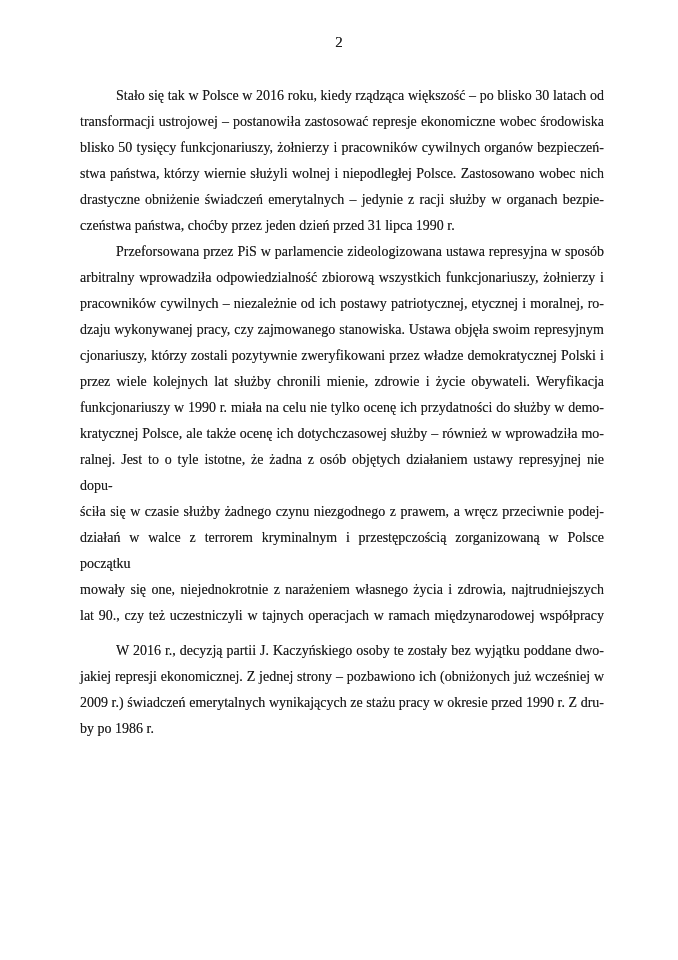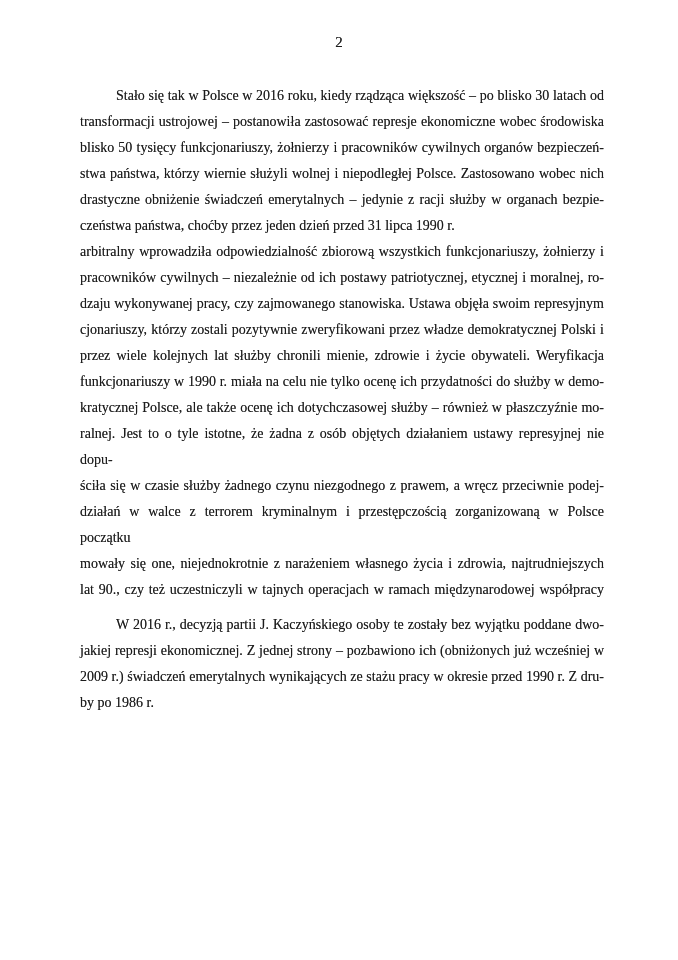--- a/index.html
+++ b/index.html
@@ -56,27 +56,28 @@
   <div class="doc-body">
     <div class="paragraph">
         <div class="line first">Stało się tak w Polsce w 2016 roku, kiedy rządząca większość – po blisko 30 latach od</div>
         <div class="line">transformacji ustrojowej – postanowiła zastosować represje ekonomiczne wobec środowiska</div>
         <div class="line">blisko 50 tysięcy funkcjonariuszy, żołnierzy i pracowników cywilnych organów bezpieczeń-</div>
         <div class="line">stwa państwa, którzy wiernie służyli wolnej i niepodległej Polsce. Zastosowano wobec nich</div>
         <div class="line">drastyczne obniżenie świadczeń emerytalnych – jedynie z racji służby w organach bezpie-</div>
         <div class="line last">czeństwa państwa, choćby przez jeden dzień przed 31 lipca 1990 r.</div>
       </div>
     <div class="paragraph">
+        <div class="line first">Przeforsowana przez PiS w parlamencie zideologizowana ustawa represyjna w sposób</div>
         <div class="line">arbitralny wprowadziła odpowiedzialność zbiorową wszystkich funkcjonariuszy, żołnierzy i</div>
         <div class="line">pracowników cywilnych – niezależnie od ich postawy patriotycznej, etycznej i moralnej, ro-</div>
         <div class="line">dzaju wykonywanej pracy, czy zajmowanego stanowiska. Ustawa objęła swoim represyjnym</div>
         <div class="line">cjonariuszy, którzy zostali pozytywnie zweryfikowani przez władze demokratycznej Polski i</div>
         <div class="line">przez wiele kolejnych lat służby chronili mienie, zdrowie i życie obywateli. Weryfikacja</div>
         <div class="line">funkcjonariuszy w 1990 r. miała na celu nie tylko ocenę ich przydatności do służby w demo-</div>
-        <div class="line">kratycznej Polsce, ale także ocenę ich dotychczasowej służby – również w płaszczyźnie mo-</div>
+        <div class="line">kratycznej Polsce, ale także ocenę ich dotychczasowej służby – również w wprowadziła mo-</div>
         <div class="line">ralnej. Jest to o tyle istotne, że żadna z osób objętych działaniem ustawy represyjnej nie dopu-</div>
         <div class="line">ściła się w czasie służby żadnego czynu niezgodnego z prawem, a wręcz przeciwnie podej-</div>
         <div class="line">działań w walce z terrorem kryminalnym i przestępczością zorganizowaną w Polsce początku</div>
         <div class="line">mowały się one, niejednokrotnie z narażeniem własnego życia i zdrowia, najtrudniejszych</div>
         <div class="line">lat 90., czy też uczestniczyli w tajnych operacjach w ramach międzynarodowej współpracy</div>
       </div>
     <div class="paragraph extra-space">
         <div class="line first">W 2016 r., decyzją partii J. Kaczyńskiego osoby te zostały bez wyjątku poddane dwo-</div>
         <div class="line">jakiej represji ekonomicznej. Z jednej strony – pozbawiono ich (obniżonych już wcześniej w</div>
         <div class="line">2009 r.) świadczeń emerytalnych wynikających ze stażu pracy w okresie przed 1990 r. Z dru-</div>

